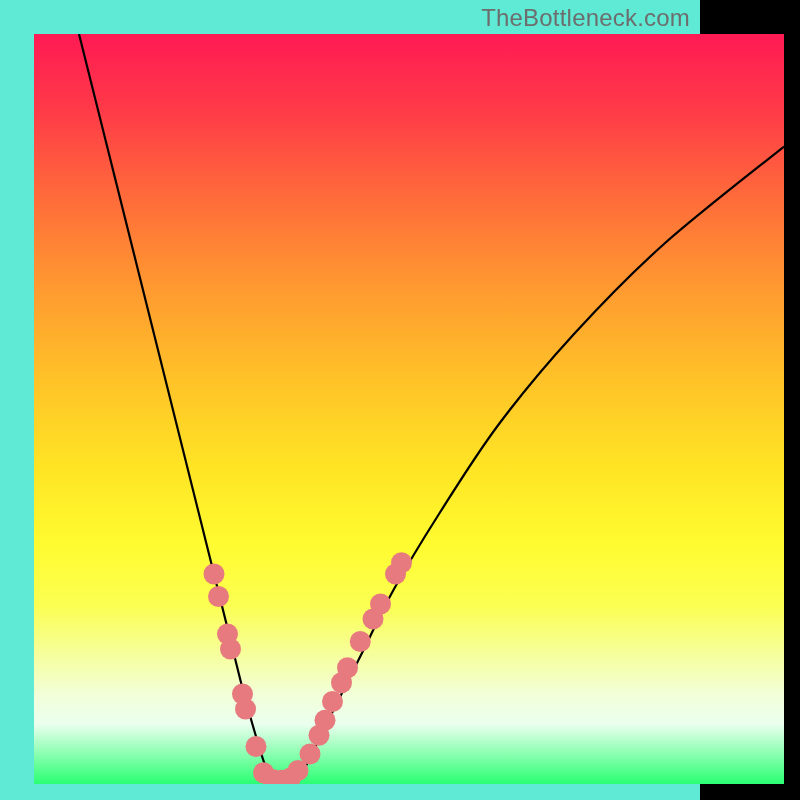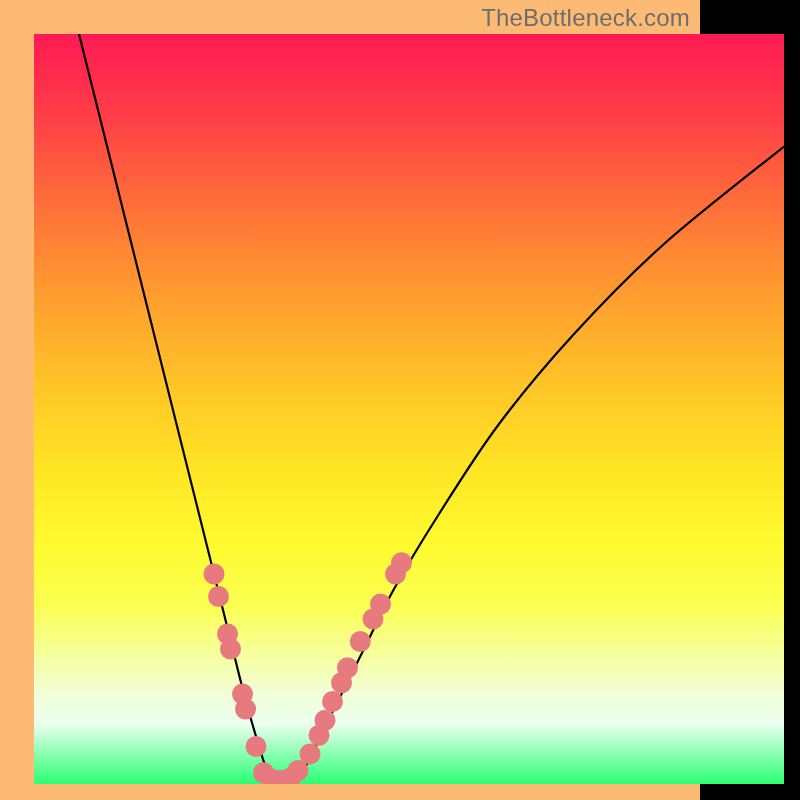--- a/index.html
+++ b/index.html
@@ -10,21 +10,21 @@
     background: #000;
     overflow: hidden;
     font-family: Arial, Helvetica, sans-serif;
   }
   .frame {
     position: absolute;
     left: 0;
     top: 0;
     width: 700px;
     height: 800px;
-    background: #fdba74;
+    background: #5eead4;
   }
   .plot {
     position: absolute;
     left: 34px;
     top: 34px;
     width: 750px;
     height: 750px;
     overflow: hidden;
   }
   .gradient {

